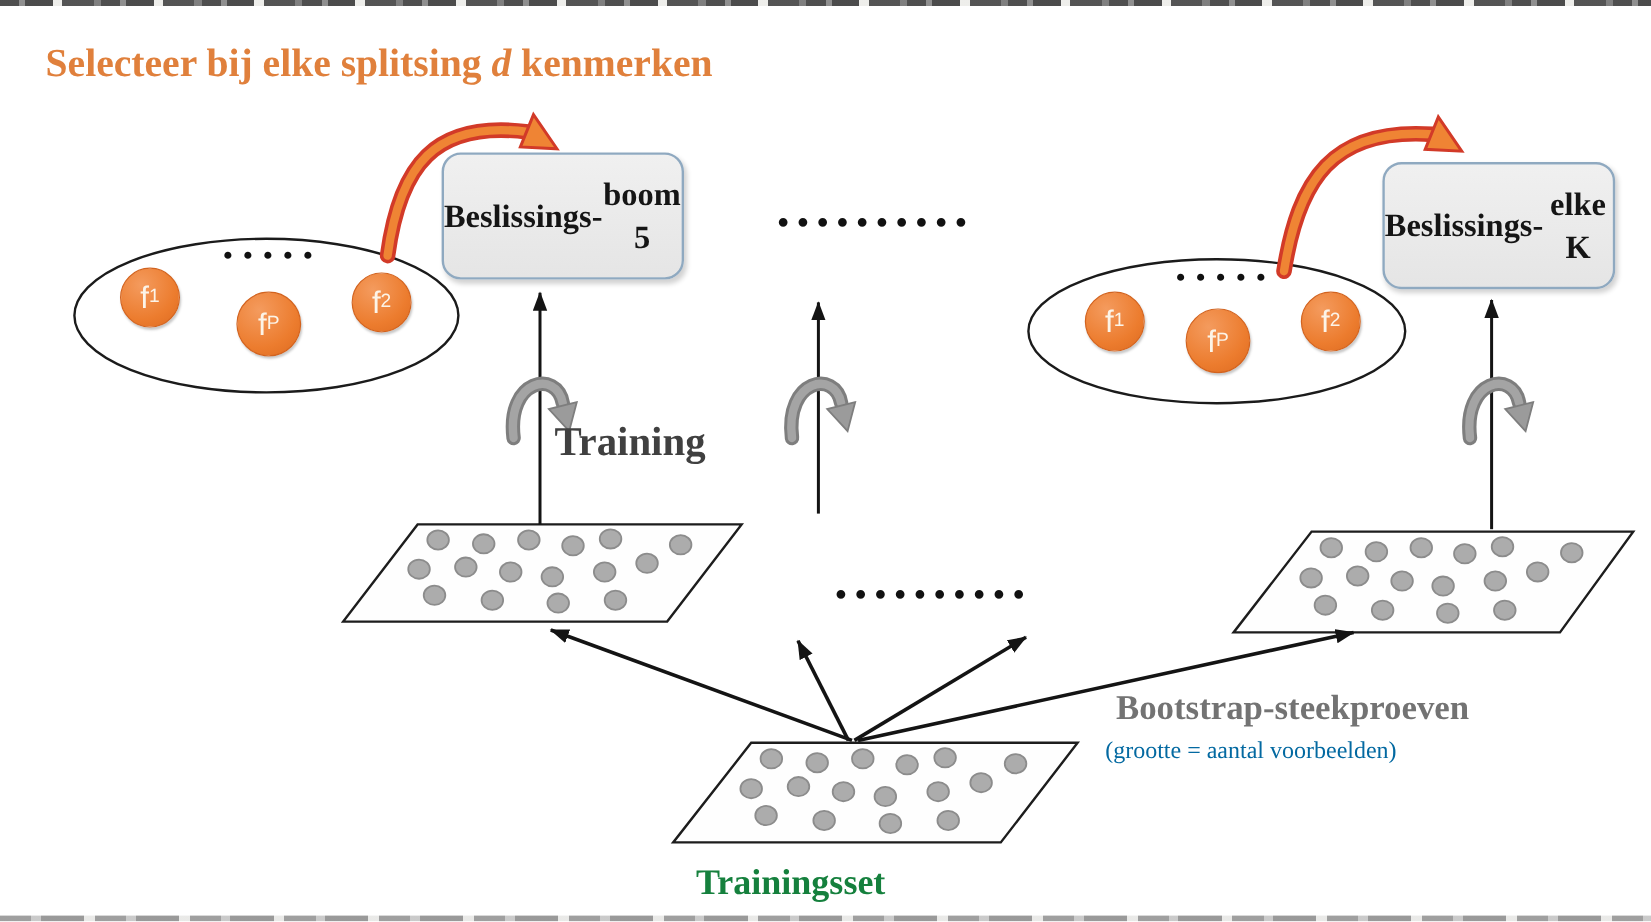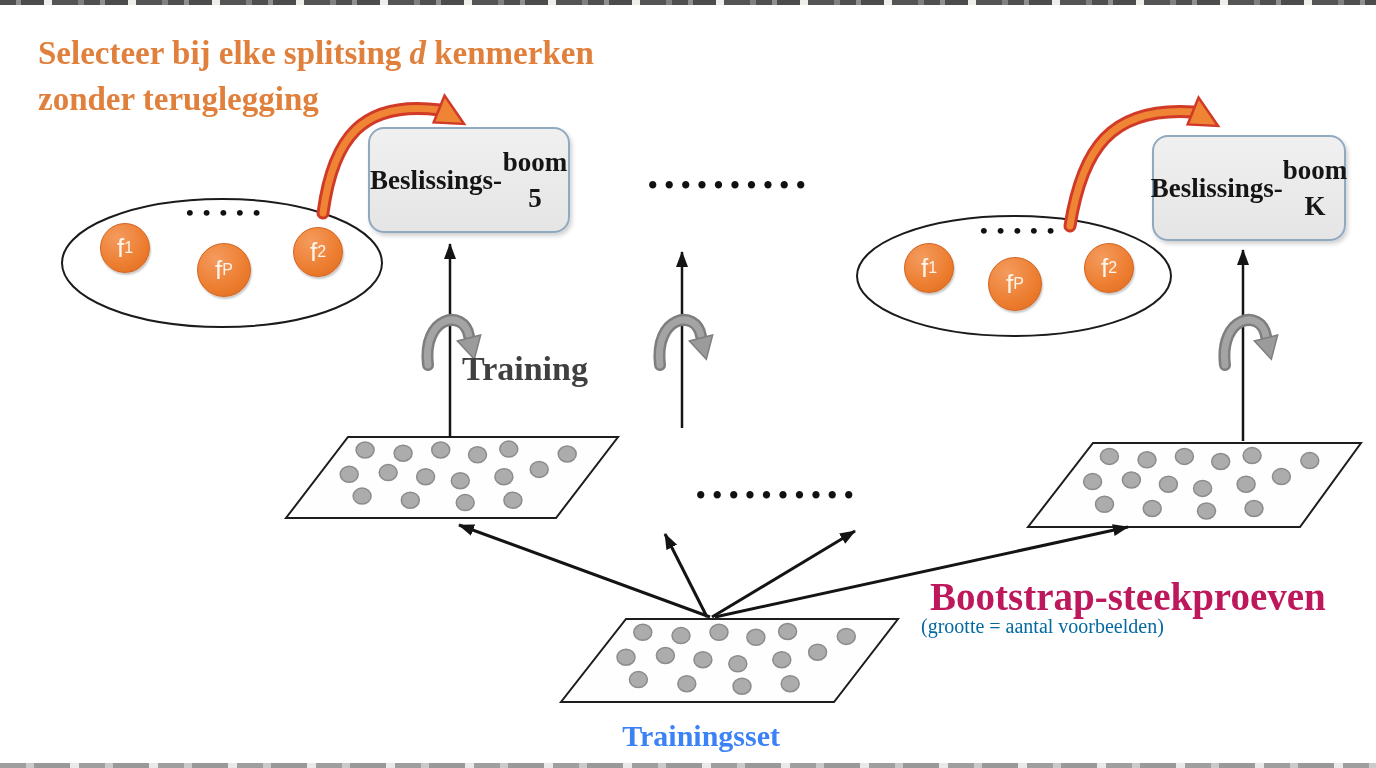--- a/index.html
+++ b/index.html
@@ -47,22 +47,22 @@
   #fc-r2{left:1084px;top:243px;width:48px;height:48px;}
 
   .dots-small{font-size:22px;letter-spacing:9px;color:#111;font-weight:bold;}
   #dots-left{left:186px;top:200px;}
   #dots-right{left:980px;top:218px;}
   .dots-big{font-size:27px;letter-spacing:7px;color:#111;font-weight:bold;}
   #dots-top{left:648px;top:170px;}
   #dots-mid{left:696px;top:480px;}
 
   #training-label{left:462px;top:350px;font-size:34px;font-weight:bold;color:#404040;}
-  #trainingsset-label{left:580px;top:719px;width:200px;text-align:right;font-size:30px;font-weight:bold;color:#3b82f6;white-space:nowrap;}
-  #bootstrap-line1{left:930px;top:574px;font-size:39px;font-weight:bold;color:#be185d;}
+  #trainingsset-label{left:580px;top:719px;width:200px;text-align:left;font-size:30px;font-weight:bold;color:#15803d;white-space:nowrap;}
+  #bootstrap-line1{left:930px;top:574px;font-size:29px;font-weight:bold;color:#737373;}
   #bootstrap-line2{left:921px;top:615px;font-size:20px;color:#0369a1;}
 </style>
 </head>
 <body>
 
 <div id="stage">
 
   <svg id="diagram-svg" width="1376" height="768" viewBox="0 0 1376 768">
     <defs>
       <marker id="ah" markerUnits="userSpaceOnUse" markerWidth="18" markerHeight="14" refX="15" refY="6" orient="auto">
@@ -169,30 +169,29 @@
     </g>
     <g>
       <path d="M 1070 226 C 1082 150, 1110 106, 1194 112" fill="none" stroke="#D23A28" stroke-width="13" stroke-linecap="round"></path>
       <path d="M 1070 226 C 1082 150, 1110 106, 1194 112" fill="none" stroke="#EF8434" stroke-width="7" stroke-linecap="round"></path>
       <polygon points="0,-15 2,14 30,2" transform="translate(1192,111) rotate(26)" fill="#EF8434" stroke="#D23A28" stroke-width="2.5"></polygon>
     </g>
   </svg>
 
   <div id="heading" class="txt">
     <div><span>Selecteer bij elke splitsing </span><span class="em">d</span><span> kenmerken</span></div>
-    <div>zonder teruglegging</div>
   </div>
 
   <div id="tree-box-1" class="tree-box">
     <div>Beslissings-</div>
     <div>boom 5</div>
   </div>
   <div id="tree-box-k" class="tree-box">
     <div>Beslissings-</div>
-    <div>boom K</div>
+    <div>elke K</div>
   </div>
 
   <div id="fc-l1" class="fcircle">
       <span>f</span>
       <sub>1</sub>
     </div>
   <div id="fc-lp" class="fcircle">
       <span>f</span>
       <sub>P</sub>
     </div>

